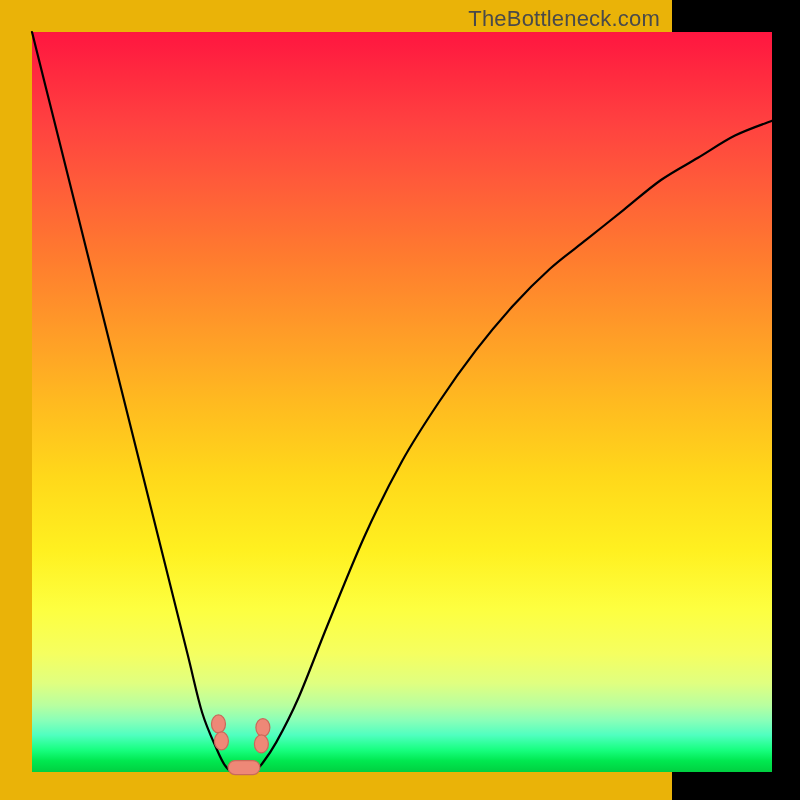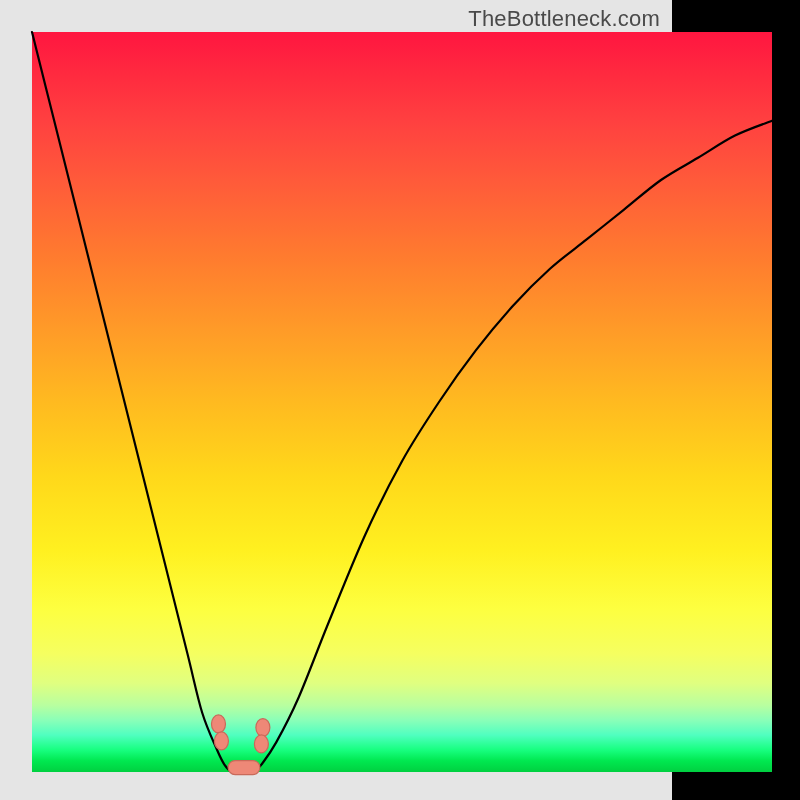--- a/index.html
+++ b/index.html
@@ -10,21 +10,21 @@
     overflow: hidden;
     background: #000;
     font-family: Arial, Helvetica, sans-serif;
   }
   .frame {
     position: absolute;
     left: 0;
     top: 0;
     width: 672px;
     height: 800px;
-    background: #e5e5e5;
+    background: #eab308;
   }
   .plot {
     position: absolute;
     left: 32px;
     top: 32px;
     width: 740px;
     height: 740px;
     background: linear-gradient(to bottom,
       #ff1640 0%,
       #ff2b3f 6%,

